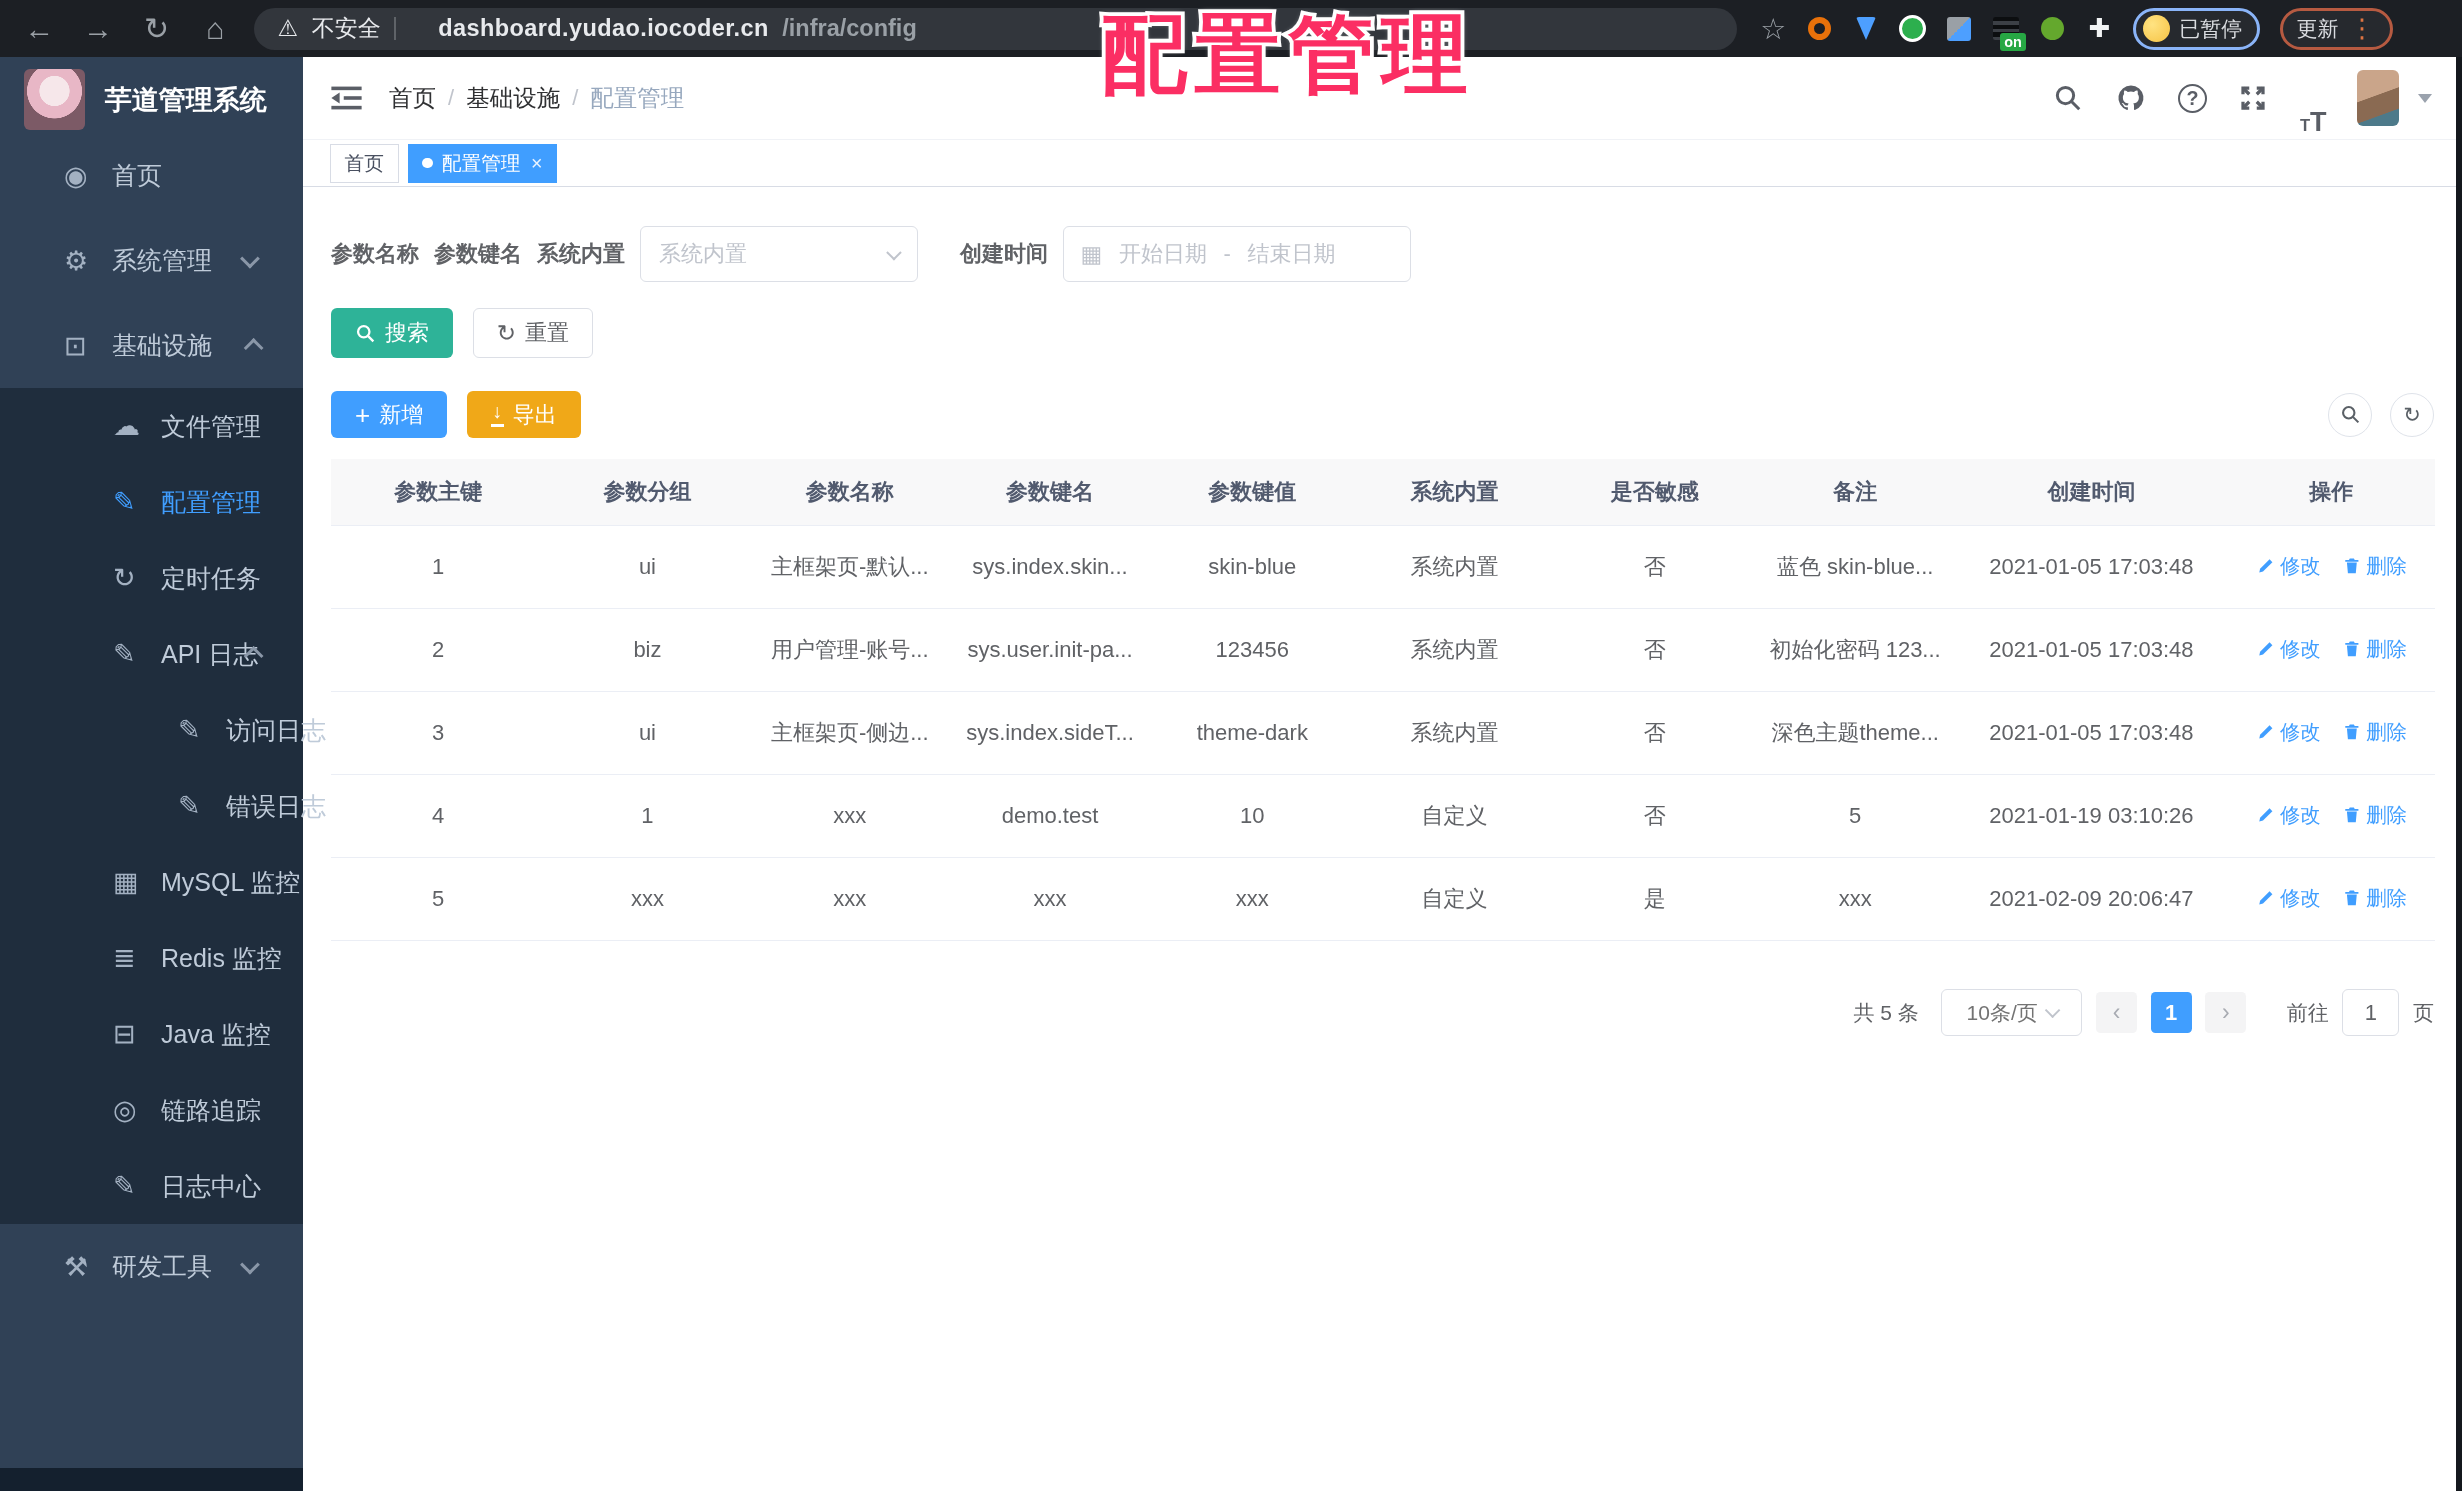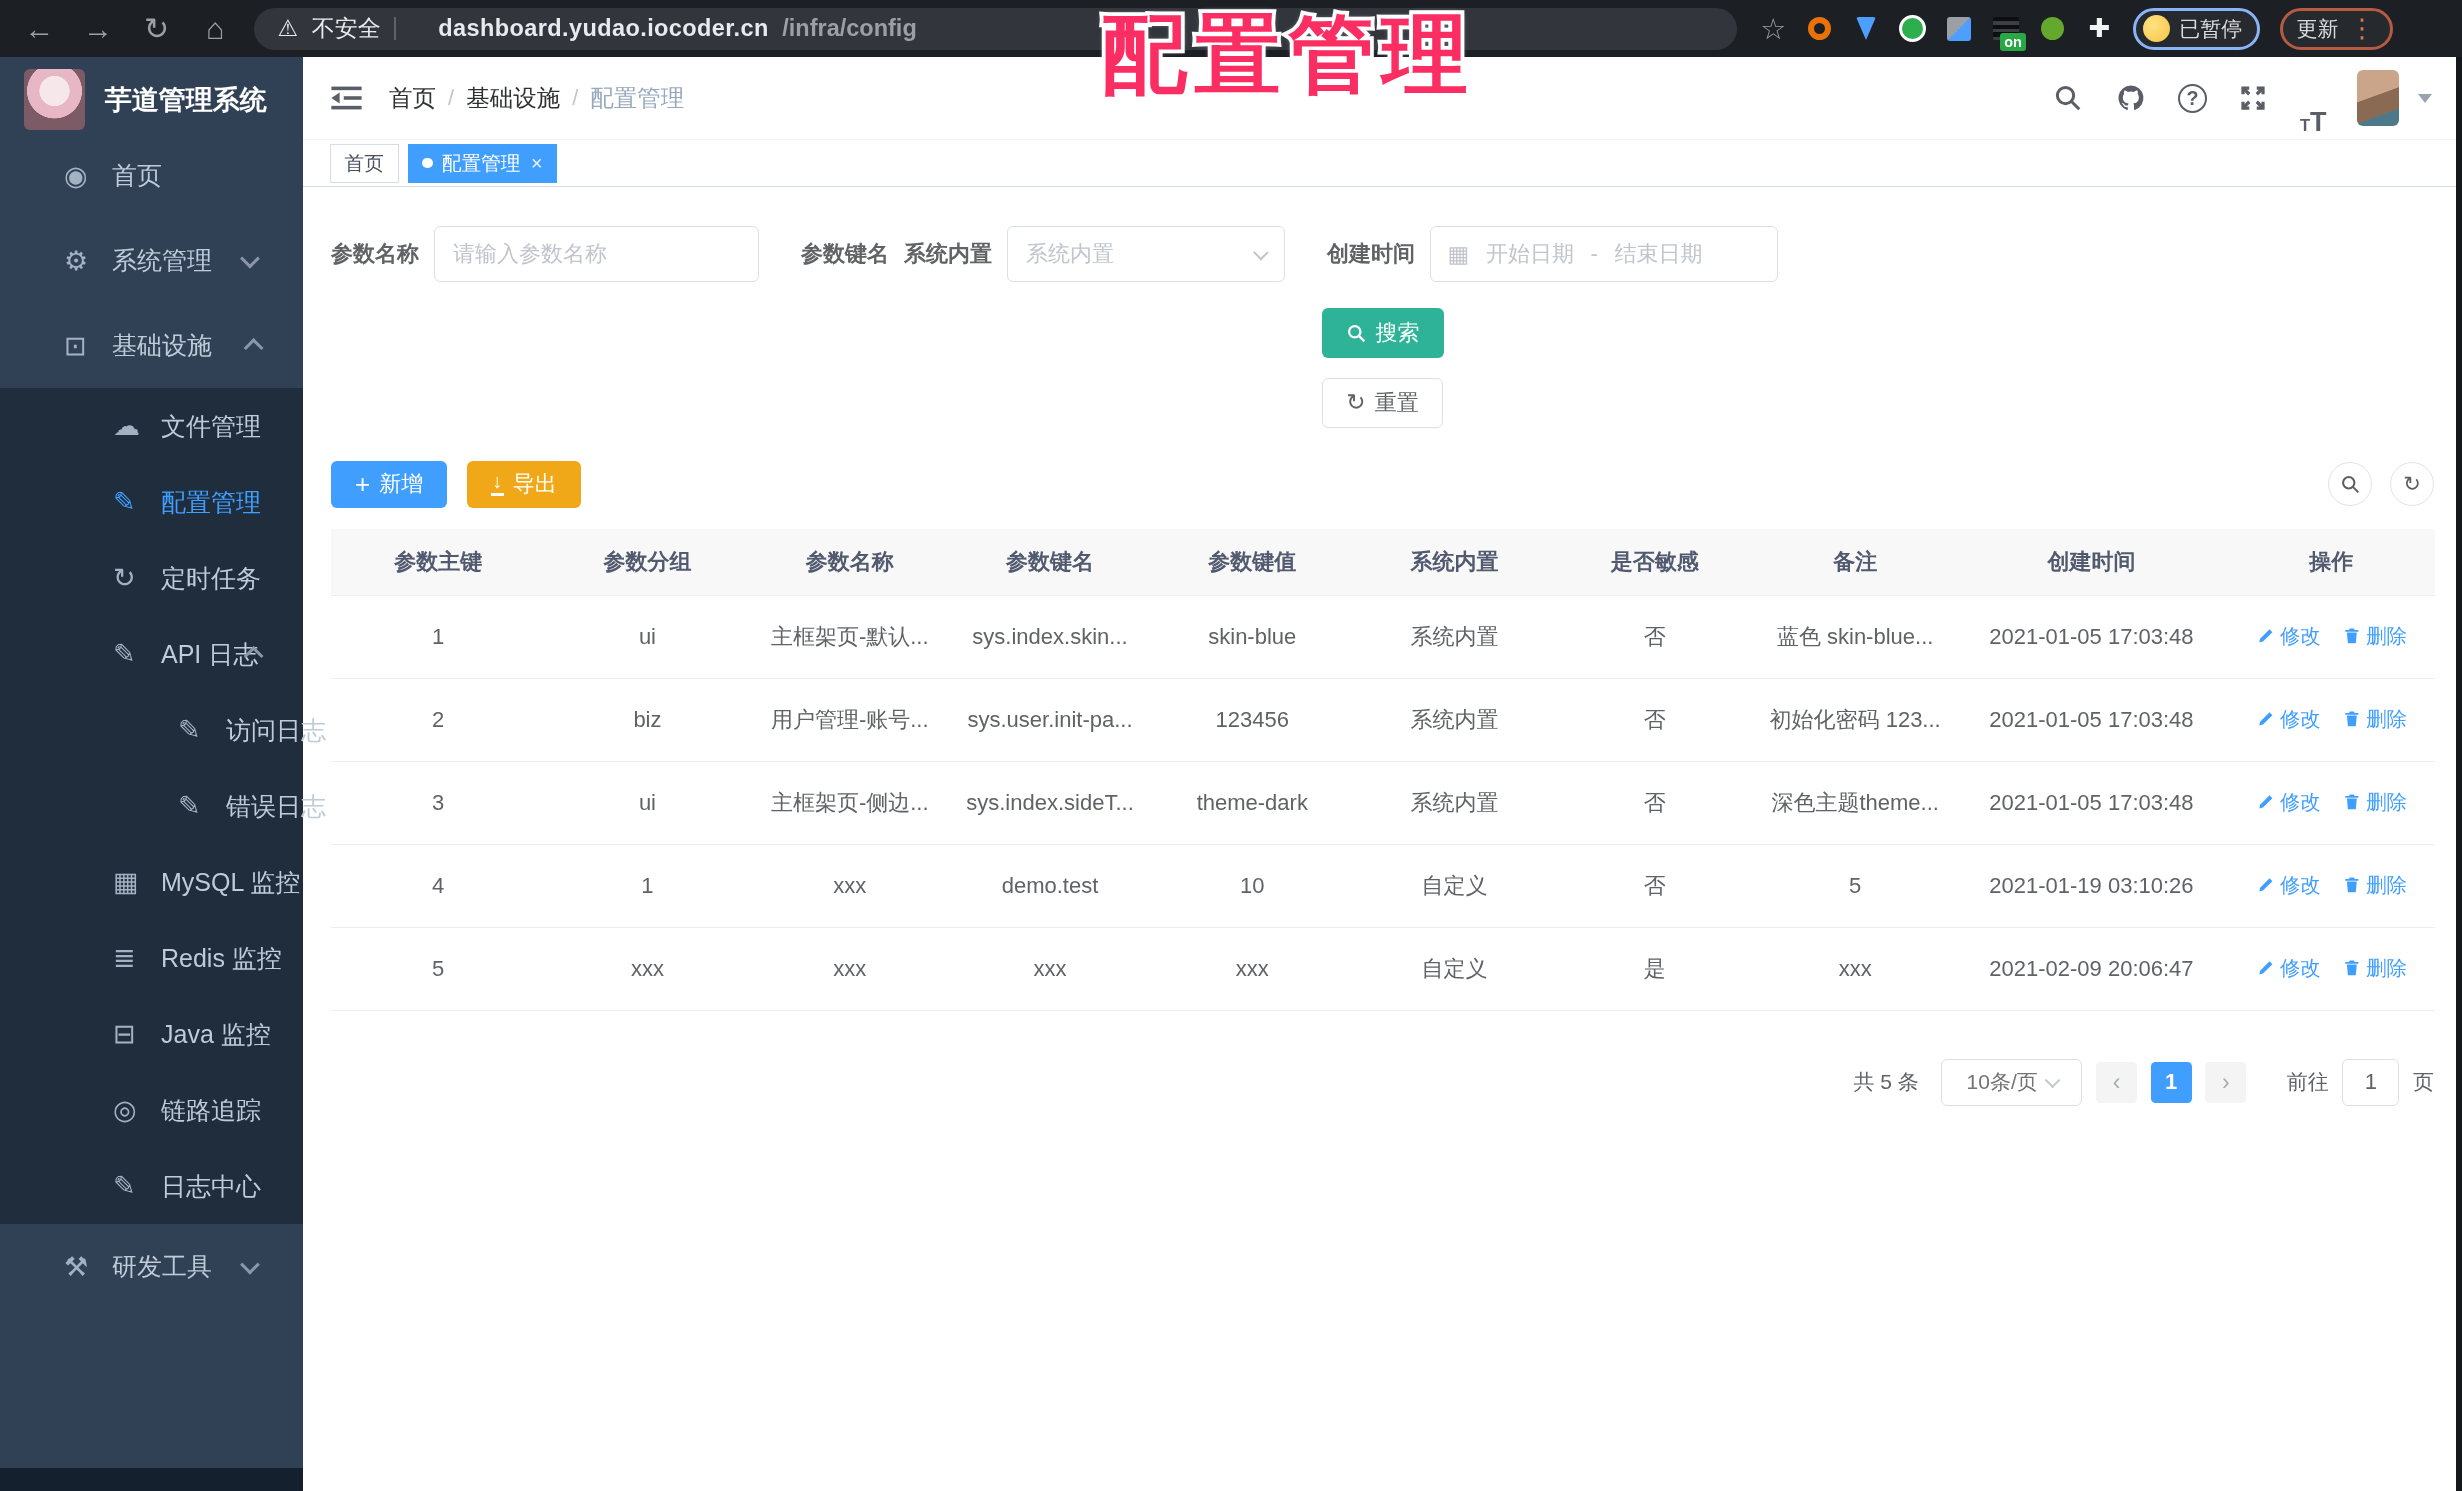--- a/index.html
+++ b/index.html
@@ -99,21 +99,21 @@
   .w-name { width:325px; margin-right:42px; }
   .w-key { width:325px; margin-right:42px; }
   .f-select { width:278px; height:56px; border:1.5px solid #dcdfe6; border-radius:6px; display:flex; align-items:center;
     padding:0 18px; color:#c0c4cc; font-size:22px; margin-right:42px; cursor:pointer; position:relative; }
   .sel-arrow { position:absolute; right:16.6px; width:10.6px; height:10.6px; border-left:2.3px solid #c0c4cc; border-bottom:2.3px solid #c0c4cc; transform:rotate(-45deg) translateY(-2.3px); }
   .f-date { width:348px; height:56px; border:1.5px solid #dcdfe6; border-radius:6px; display:flex; align-items:center;
     gap:16.6px; padding:0 16.6px; color:#c0c4cc; font-size:22px; cursor:pointer; }
   .cal-ico { font-size:23px; color:#c0c4cc; }
   .date-sep { color:#c0c4cc; }
 
-  .btn-row1 { margin-top:26px; display:flex; align-items:center; gap:19.7px;flex-direction:column; }
+  .btn-row1 { margin-top:26px; display:flex; align-items:center; gap:19.7px; }
   .btn-row2 { margin-top:33px; display:flex; align-items:center; gap:19.7px; }
   .btn { height:50px; border-radius:6px; display:inline-flex; align-items:center; justify-content:center;
     gap:9px; font-size:22px; padding:0 23px; cursor:pointer; border:1.5px solid transparent; white-space:nowrap; }
   .btn-search { background:#2eb398; color:#fff; }
   .btn-reset { background:#fff; border-color:#dcdfe6; color:#606266; }
   .btn-add { background:#409eff; color:#fff; height:47px; }
   .btn-export { background:#f0a818; color:#fff; height:47px; }
   .ico-refresh { font-size:23px; }
   .ico-plus { font-size:26px; line-height:0; }
   .dl-icon { display:inline-block; font-size:19.7px; line-height:19.7px; border-bottom:3px solid #fff; padding:0 1.5px 1.5px; }
@@ -325,21 +325,20 @@
         <span class="tag-dot"></span>
         <span>配置管理</span>
         <span class="tag-close">×</span>
       </span>
     </div>
 
     <section class="content">
 
       <div class="filter-row">
         <span class="f-label">参数名称</span>
-        <input class="f-input w-name" placeholder="请输入参数名称" style="">
         <span class="f-label">参数键名</span>
         <span class="f-label">系统内置</span>
         <div class="f-select">
           <span>系统内置</span>
           <span class="sel-arrow"></span>
         </div>
         <span class="f-label">创建时间</span>
         <div class="f-date">
           <span class="cal-ico">▦</span>
           <span>开始日期</span>

